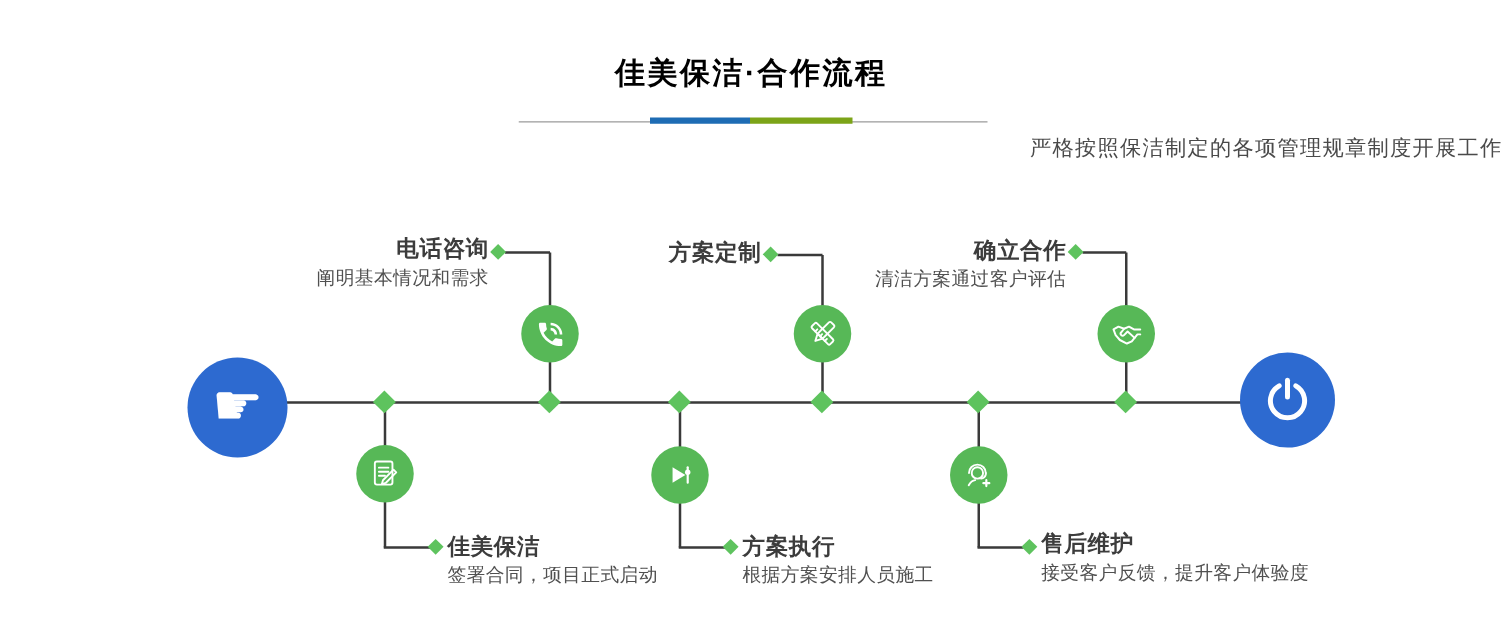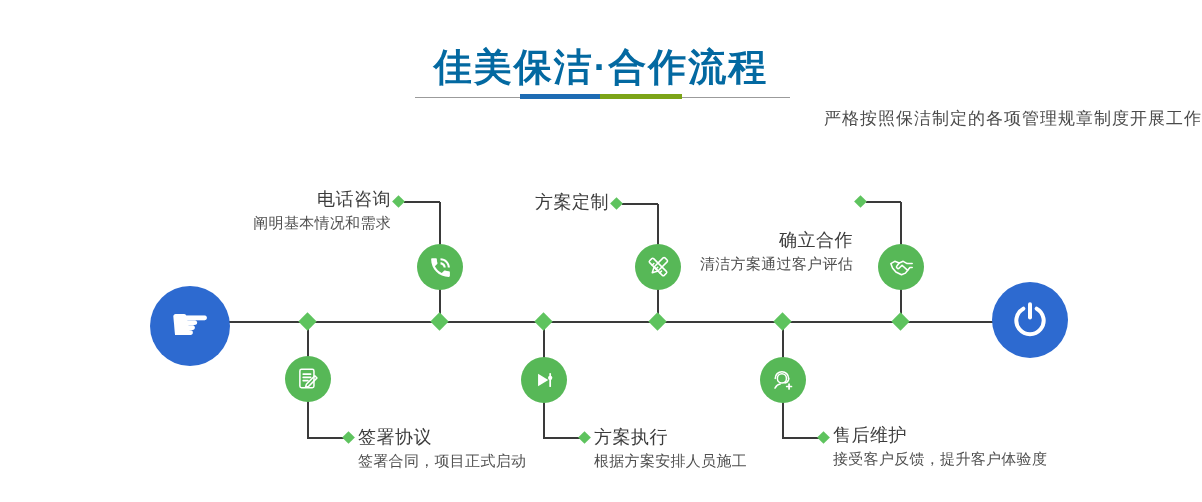--- a/index.html
+++ b/index.html
@@ -1,39 +1,39 @@
 <!DOCTYPE html>
 <html><head>
 <meta charset="utf-8">
 <style>
   html,body{margin:0;padding:0;background:#fff;}
   #canvas{position:relative;width:1202px;height:502px;background:#ffffff;overflow:hidden;
           font-family:"Liberation Sans","DejaVu Sans",sans-serif;}
 
   
   .main-title{position:absolute;top:42px;left:0;width:100%;text-align:center;
-              font-size:38px;font-weight:700;color:#0369a1;letter-spacing:2px;}
+              font-size:24px;font-weight:700;color:#000000;letter-spacing:2px;}
   .div-thin{position:absolute;left:415px;top:97px;width:375px;height:1px;background:#9b9b9b;}
   .div-blue{position:absolute;left:520px;top:94px;width:80px;height:5px;background:#1e6cb4;}
   .div-olive{position:absolute;left:600px;top:94px;width:82px;height:5px;background:#7ca418;}
   .main-subtitle{position:absolute;top:107px;left:0;width:100%;text-align:right;
                  font-size:17px;color:#4a4a4a;letter-spacing:1px;}
 
   
   .ln{position:absolute;background:#3a3a3a;z-index:1;}
   .dia{position:absolute;background:#5ec35e;transform:rotate(45deg);z-index:2;}
   .dia-s{width:9px;height:9px;}
   .dia-l{width:13px;height:13px;}
   .gcircle{position:absolute;width:46px;height:46px;border-radius:50%;background:#57b857;
            display:flex;align-items:center;justify-content:center;z-index:3;}
   .bcircle{position:absolute;border-radius:50%;background:#2d6ad0;
            display:flex;align-items:center;justify-content:center;z-index:3;}
   .txt{position:absolute;z-index:4;}
   .txt.top{text-align:right;}
-  .step-title{font-size:18px;font-weight:400;color:#3c3c3c;line-height:22px;letter-spacing:.5px;}
+  .step-title{font-size:18px;font-weight:700;color:#3c3c3c;line-height:22px;letter-spacing:.5px;}
   .step-desc{font-size:15px;color:#505050;line-height:20px;margin-top:3px;letter-spacing:.3px;}
 
   
   .timeline{left:190px;top:321px;width:840px;height:2px;}
 
   
   .start-c{left:150px;top:286px;width:80px;height:80px;}
   .end-c{left:992px;top:282px;width:76px;height:76px;}
   .hand-glyph{font-family:"DejaVu Sans",sans-serif;font-size:46px;color:#ffffff;line-height:1;
               transform:translateY(-2px);}
@@ -54,21 +54,21 @@
   .v3{left:657px;top:204px;width:2px;height:118px;} .h3{left:622px;top:203px;width:36px;height:2px;}
   .ld3{left:612px;top:199px;} .nd3{left:651px;top:315px;}
   .c3{left:635px;top:244px;} .t3{right:593px;top:191px;}
   
   .v4{left:782px;top:322px;width:2px;height:116px;} .h4{left:782px;top:437px;width:37px;height:2px;}
   .ld4{left:819px;top:433px;} .nd4{left:776px;top:315px;}
   .c4{left:760px;top:357px;} .t4{left:833px;top:424px;}
   
   .v5{left:900px;top:202px;width:2px;height:120px;} .h5{left:866px;top:201px;width:35px;height:2px;}
   .ld5{left:856px;top:197px;} .nd5{left:894px;top:315px;}
-  .c5{left:878px;top:244px;} .t5{right:349px;top:189px;margin-top:40px;}
+  .c5{left:878px;top:244px;} .t5{right:349px;top:189px;}
 
   svg{display:block;}
 </style>
 </head>
 <body>
 
 <div id="canvas">
 
   <div class="main-title">佳美保洁·合作流程</div>
   <div class="div-thin"></div>
@@ -99,21 +99,21 @@
     <div class="gcircle c0">
       <span>
         <svg width="26" height="26" viewBox="0 0 24 24" fill="none" stroke="#ffffff" stroke-width="1.4" stroke-linecap="round" stroke-linejoin="round">
           <rect x="4.5" y="3" width="13" height="17" rx="1.5"></rect>
           <path d="M7.5 7.5h7 M7.5 10.5h7 M7.5 13.5h4.5"></path>
           <path d="M10.5 16.8 L18.3 9 l2 2 -7.8 7.8 -2.8.8 z"></path>
         </svg>
       </span>
     </div>
     <div class="txt bottom t0">
-      <div class="step-title">签署协议</div>
+      <div class="step-title">佳美保洁</div>
       <div class="step-desc">签署合同，项目正式启动</div>
     </div>
   </div>
 
   <div>
     <div class="ln v1"></div>
     <div class="ln h1"></div>
     <div class="dia dia-l nd1"></div>
     <div class="dia dia-s ld1"></div>
     <div class="gcircle c1">

